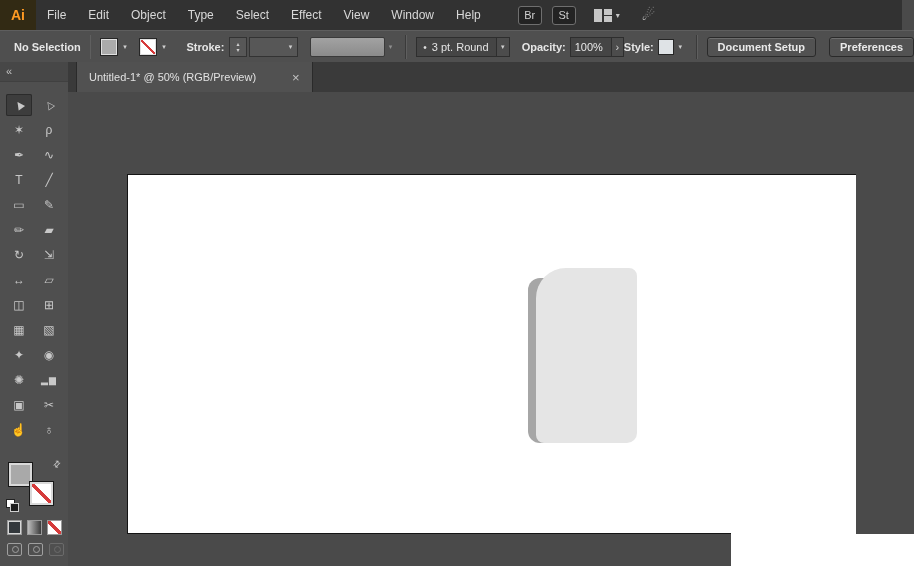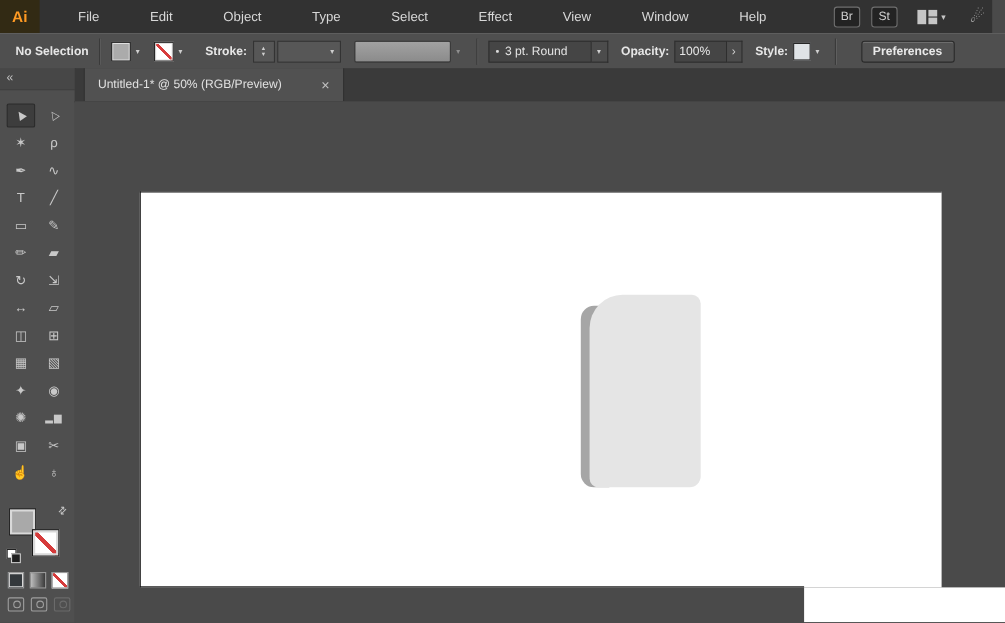--- a/index.html
+++ b/index.html
@@ -1,21 +1,21 @@
 <!DOCTYPE html>
 <html><head>
 <meta charset="utf-8">
 <style>
   html,body{margin:0;padding:0;background:#2b2b2b;}
   .app{position:relative;width:914px;height:566px;background:#4a4a4a;overflow:hidden;
        font-family:"Liberation Sans",sans-serif;-webkit-font-smoothing:antialiased;}
 
   
   .menubar{position:absolute;top:0;left:0;right:12px;height:30px;background:#323232;
-           display:flex;align-items:center;white-space:nowrap;border-bottom:1px solid #262626;gap:24px;}
+           display:flex;align-items:center;white-space:nowrap;border-bottom:1px solid #262626;}
   .logo{width:36px;height:30px;display:flex;align-items:center;justify-content:center;
         background:#322a14;color:#ff9a23;font-weight:bold;font-size:14px;}
   .menuitem{color:#d8d8d8;font-size:12px;padding:0 11px;line-height:30px;}
   .mb-right{display:flex;align-items:center;margin-left:26px;text-align:right;}
   .badge{width:22px;height:17px;display:flex;align-items:center;justify-content:center;
          background:#232323;border:1px solid #6f6f6f;border-radius:3px;color:#cfcfcf;
          font-size:11px;margin-right:10px;}
   .ws-icon{position:relative;width:18px;height:13px;margin:0 4px 0 8px;display:inline-block;}
   .ws-icon div{position:absolute;background:#c6c6c6;}
   .ws-a{left:0;top:0;width:8px;height:13px;}
@@ -181,28 +181,29 @@
       <span>3 pt. Round</span>
     </div>
     <div class="basel-caret">▾</div>
 
     <span class="cb-label" style="margin-left:12px;">Opacity:</span>
     <div class="field" style="margin-left:4px;width:38px;">
       <span>100%</span>
     </div>
     <div class="chev">›</div>
 
-    <span class="cb-label" style="margin-left:12px;">Style:</span>
+    <span class="cb-label" style="">Style:</span>
     <div class="swgroup" style="margin-left:4px;">
       <span class="style-sw"></span>
       <span class="sw-caret">▾</span>
     </div>
 
     <div class="vsep"></div>
 
+    <button class="btn">Document Setup</button>
     <button class="btn" style="margin-left:13px;">Preferences</button>
   </div>
 
   <div class="main">
 
     <aside class="toolsPanel">
       <div class="panel-head">
         <span>«</span>
       </div>
 

